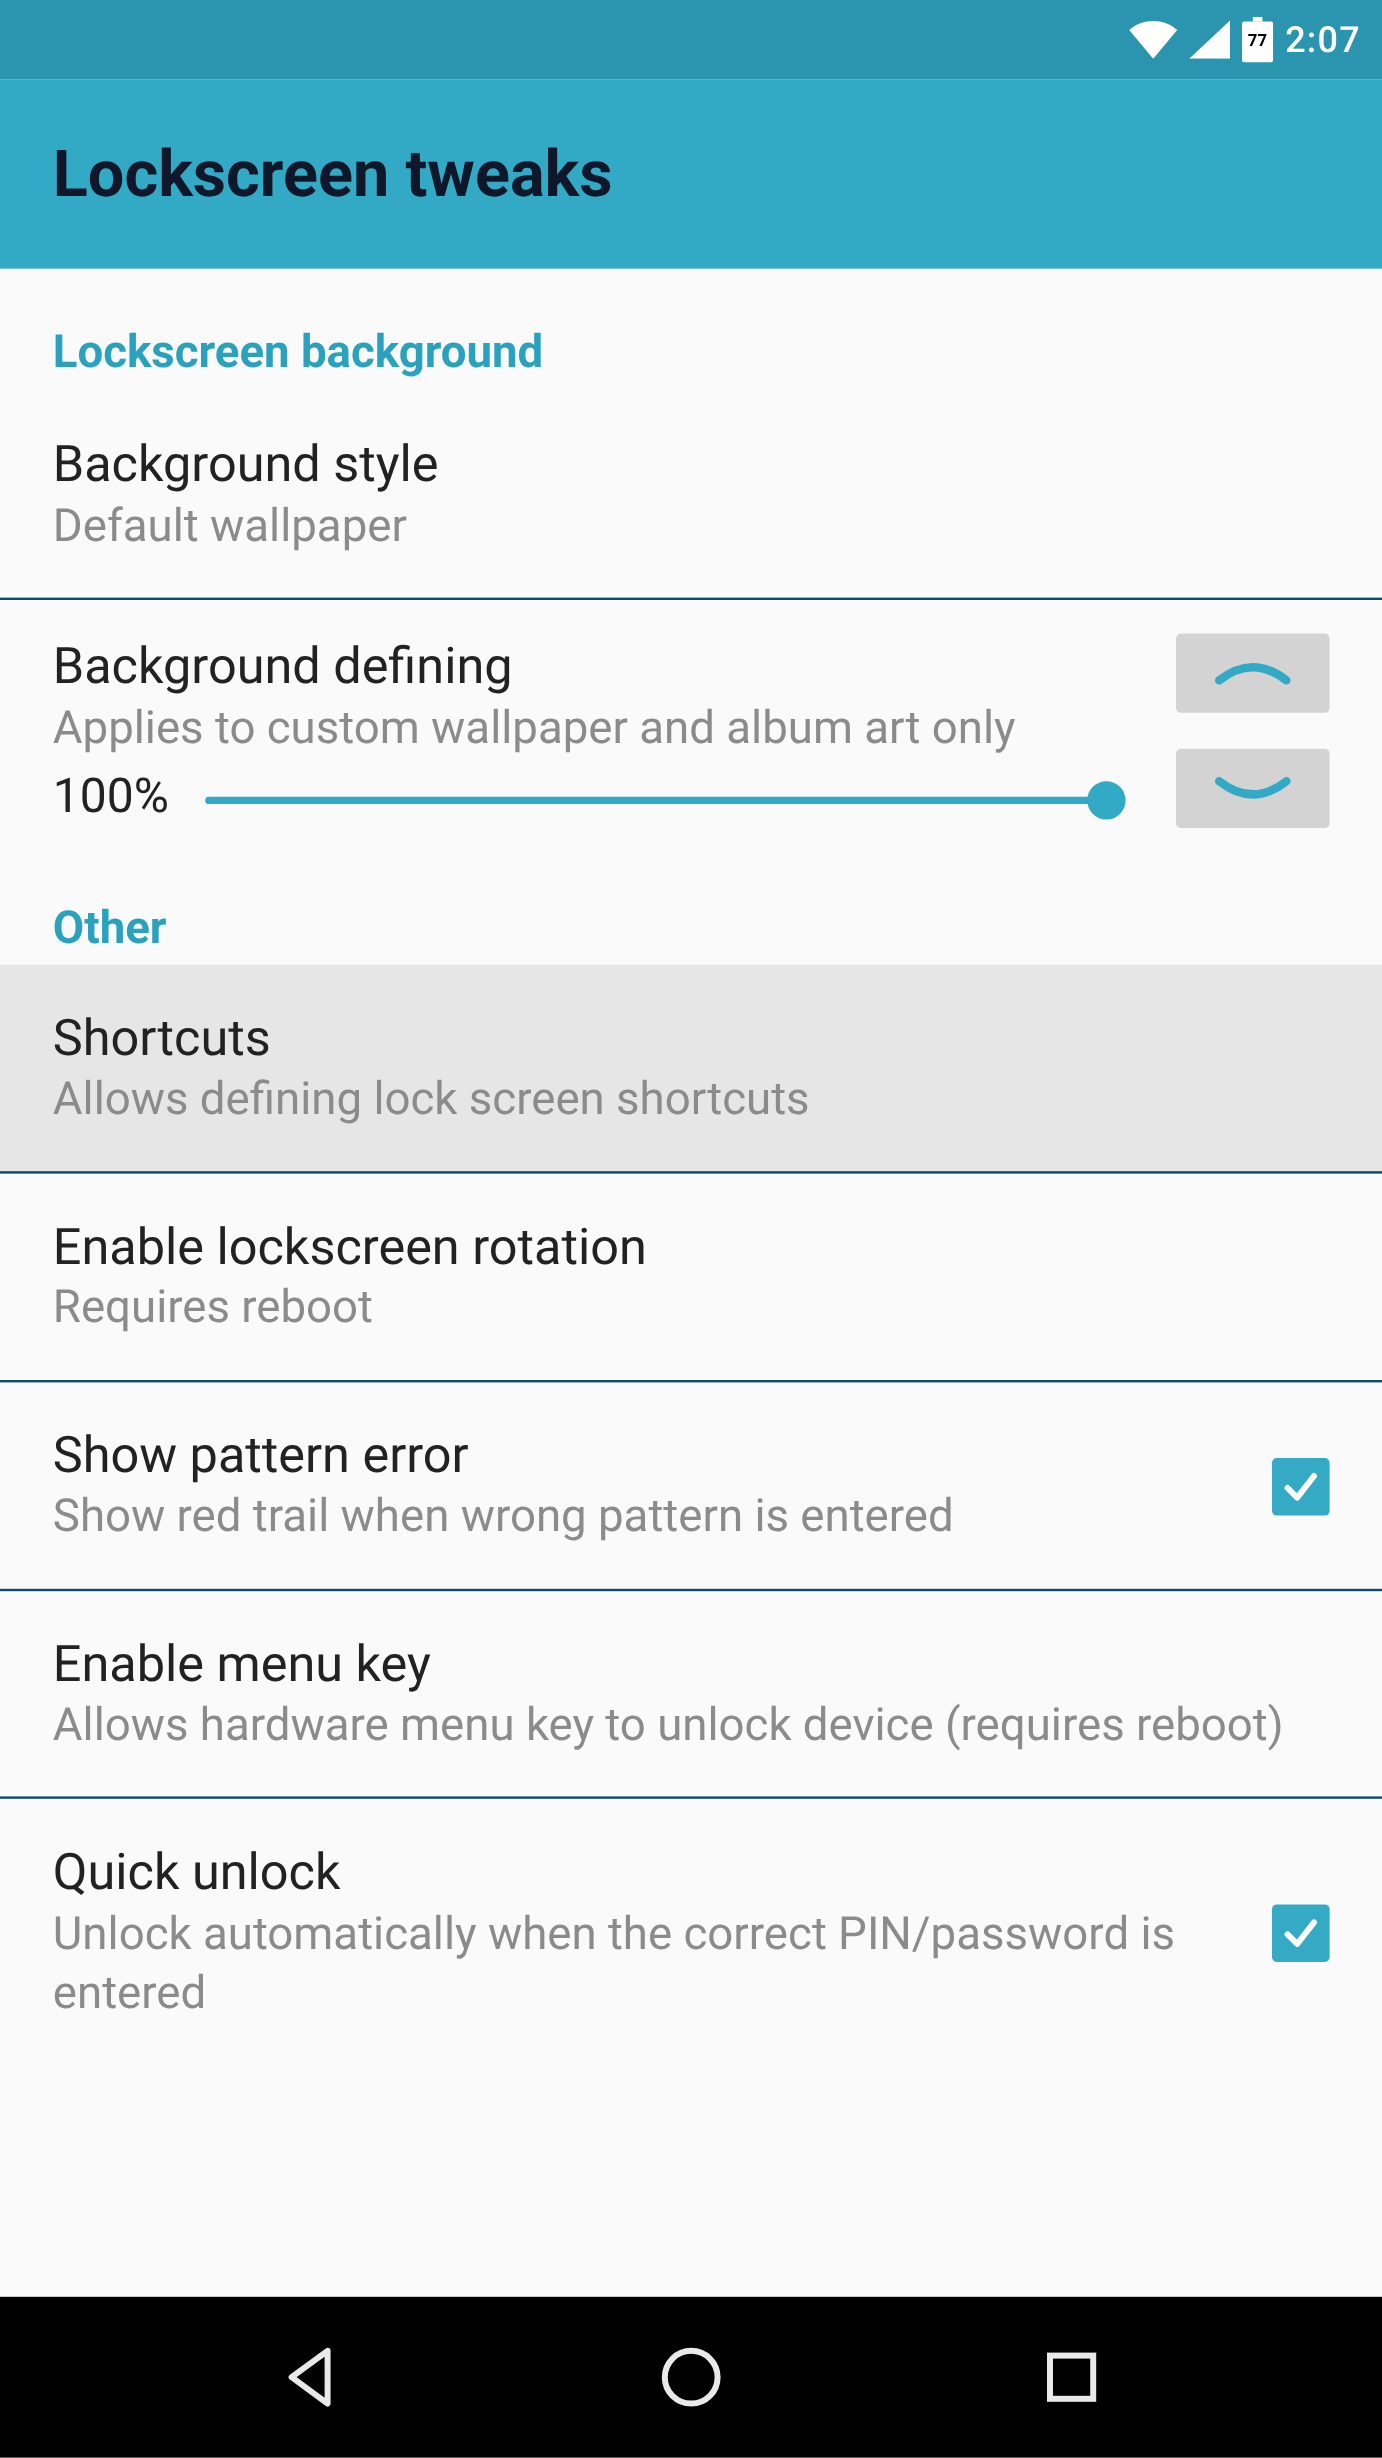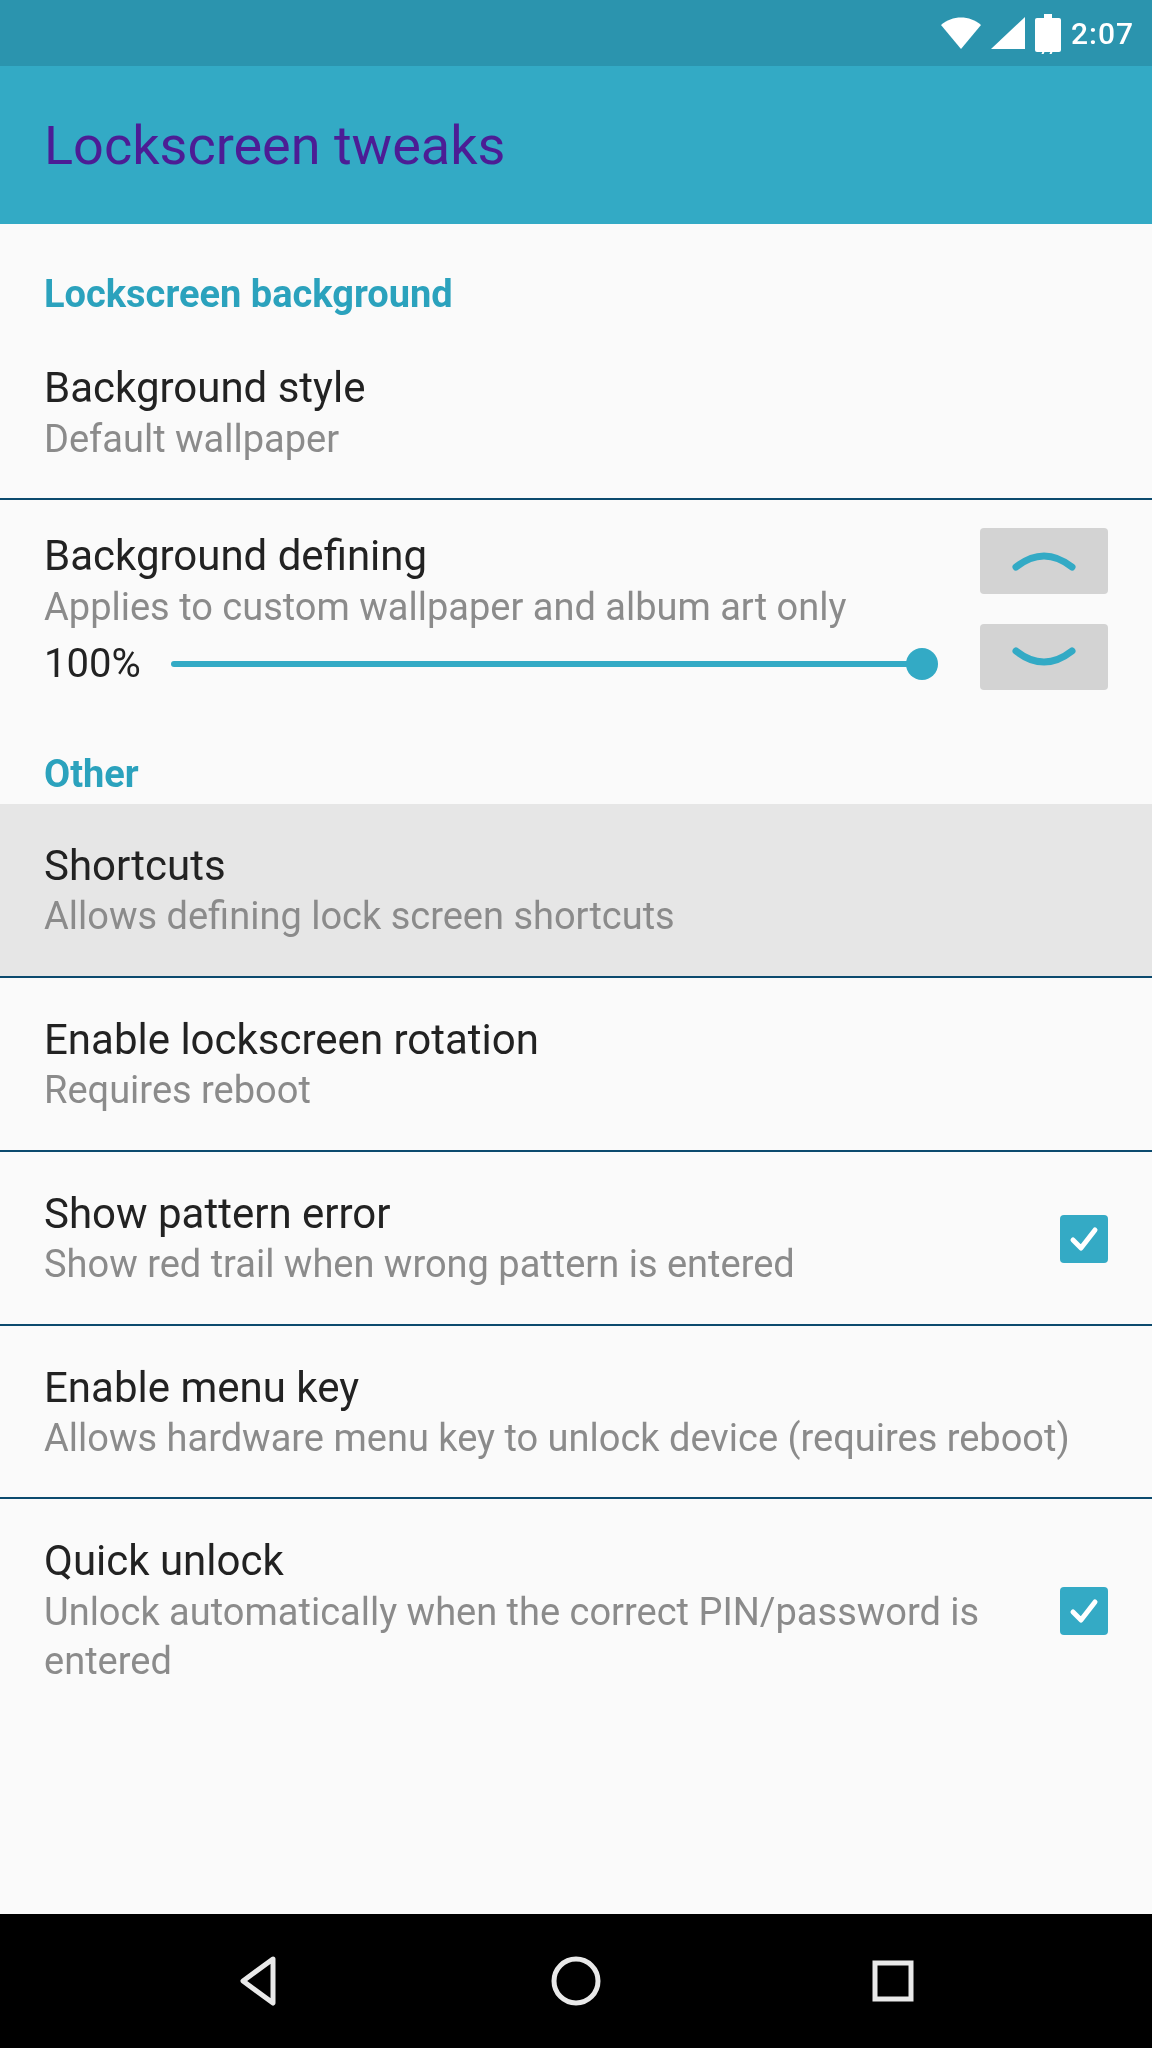--- a/index.html
+++ b/index.html
@@ -38,23 +38,23 @@
 
   
   .app-bar {
     height: 158px;
     background: #33aac5;
     display: flex;
     align-items: center;
     padding: 0 44px;
   }
   .app-bar .title {
-    color: #4c1d95;
+    color: #0f172a;
     font-size: 54px;
-    font-weight: 400;
+    font-weight: 700;
   }
 
   
   .content {
     flex: 1 1 auto;
     background: #fafafa;
     overflow: hidden;
   }
 
   .section-header {
@@ -94,21 +94,21 @@
 
   
   .opacity-row {
     padding: 28px 44px 28px 44px;
     border-bottom: none;
   }
   .opacity-row .texts { padding-right: 26px; }
   .opacity-row .subtitle { margin-bottom: 8px; }
   .opacity-slider-line {
     display: flex;
-    align-items: center;
+    align-items: flex-end;
     gap: 30px;
     margin-top: 8px;
   }
   .opacity-value {
     color: #222;
     font-size: 40px;
   }
   .slider {
     flex: 1 1 auto;
     height: 40px;
@@ -193,21 +193,21 @@
     <span>
       <svg width="34" height="32" viewBox="0 0 34 32">
           <path d="M0 32 L34 32 L34 0 Z" fill="#fff"></path>
         </svg>
     </span>
     <span style="position:relative;">
       <svg width="26" height="38" viewBox="0 0 26 38">
         <rect x="9" y="0" width="8" height="4" fill="#fff"></rect>
         <rect x="0" y="4" width="26" height="34" rx="2" fill="#fff"></rect>
       </svg>
-      <span style="position:absolute; left:0; right:0; top:27px; text-align:center; font-size:14px; font-weight:700; color:#ffffff;">77</span>
+      <span style="position:absolute; left:0; right:0; top:12px; text-align:center; font-size:14px; font-weight:700; color:#000000;">77</span>
     </span>
     <span class="time">2:07</span>
   </div>
 
   <div class="app-bar">
     <span class="title">Lockscreen tweaks</span>
   </div>
 
   <div class="content">
 

